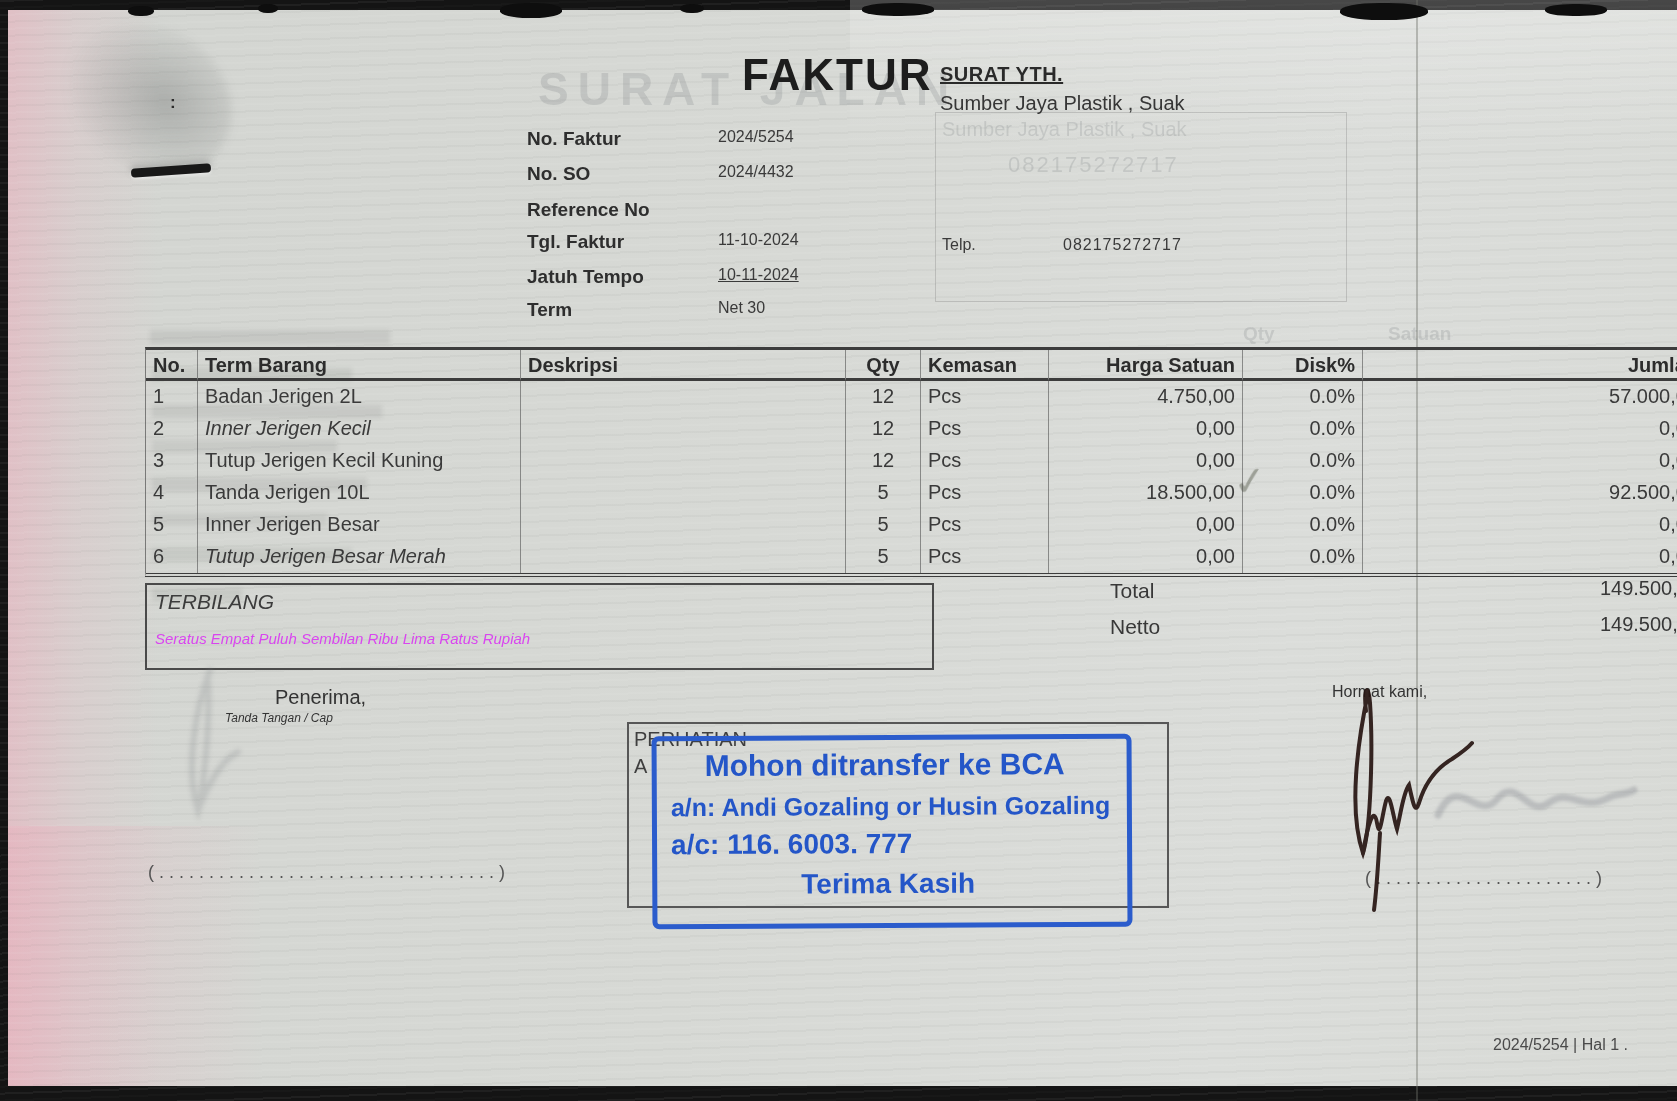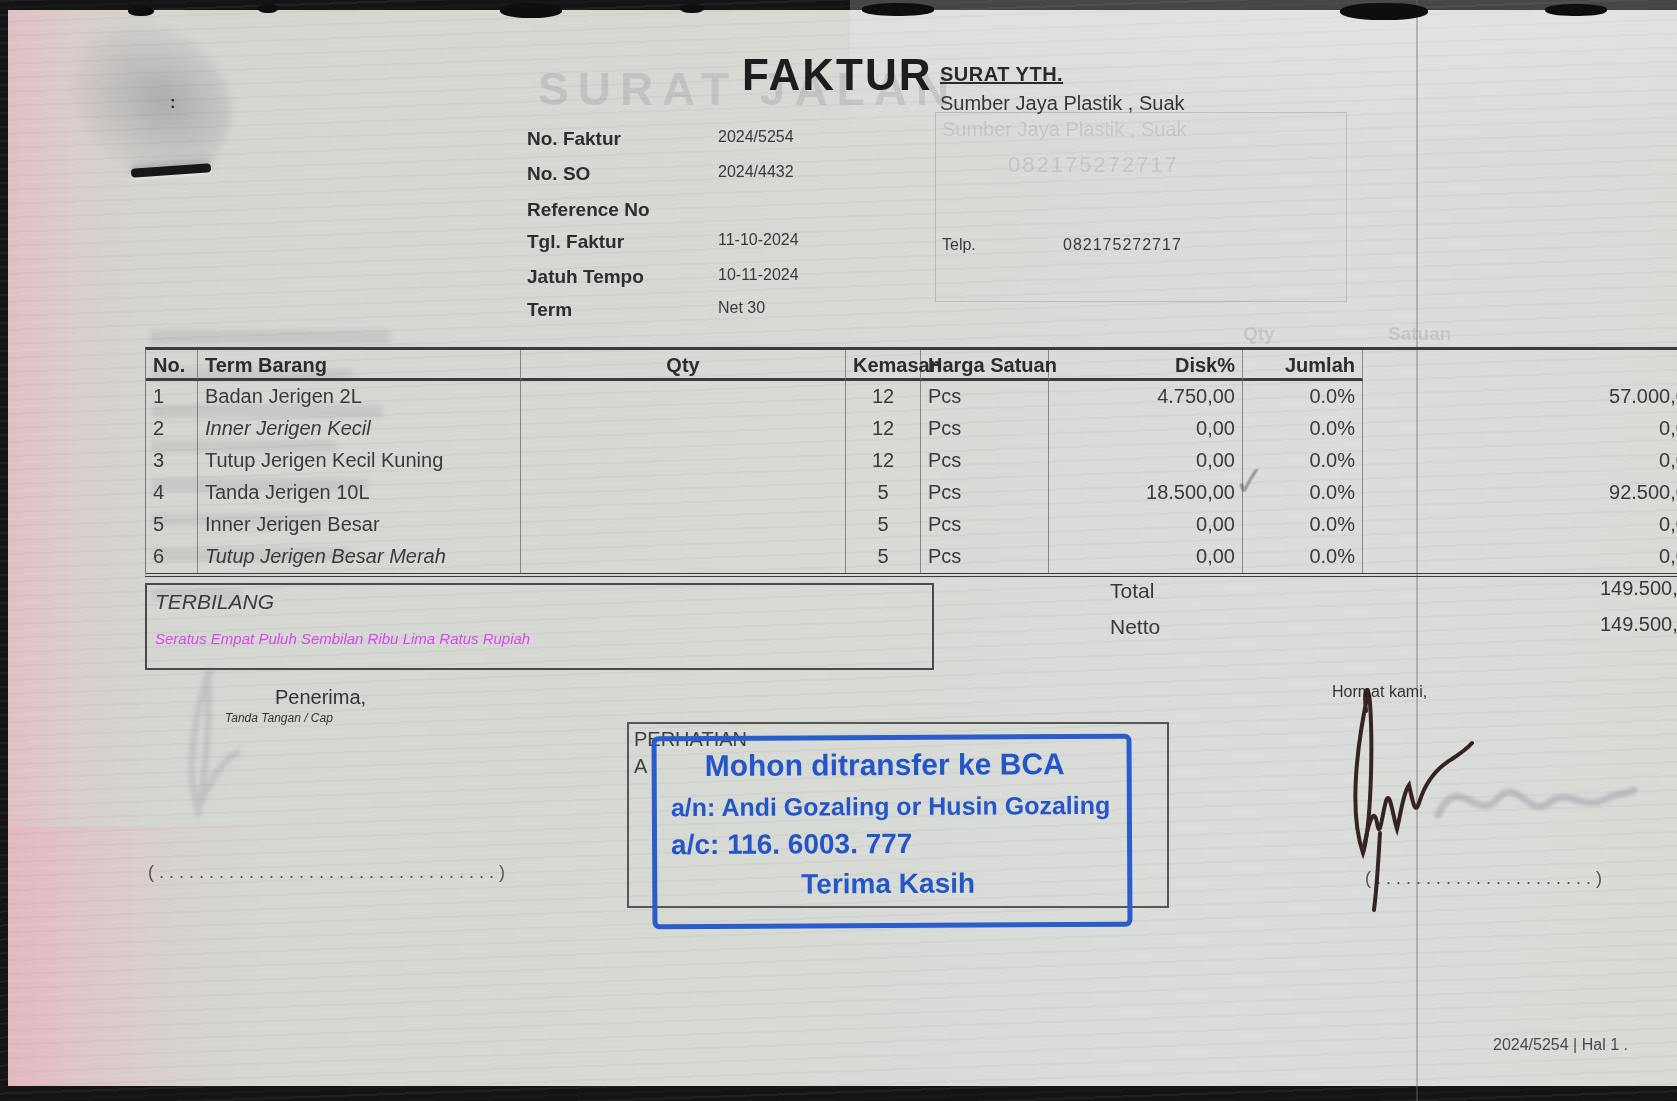--- a/index.html
+++ b/index.html
@@ -102,31 +102,32 @@
 
   <div class="t flabel" style="left:527px;top:128px;">No. Faktur</div>
   <div class="t fvalue" style="left:718px;top:128px;">2024/5254</div>
   <div class="t flabel" style="left:527px;top:163px;">No. SO</div>
   <div class="t fvalue" style="left:718px;top:163px;">2024/4432</div>
   <div class="t flabel" style="left:527px;top:199px;">Reference No</div>
   <div class="t fvalue" style="left:718px;top:199px;"></div>
   <div class="t flabel" style="left:527px;top:231px;">Tgl. Faktur</div>
   <div class="t fvalue" style="left:718px;top:231px;">11-10-2024</div>
   <div class="t flabel" style="left:527px;top:266px;">Jatuh Tempo</div>
-  <div class="t fvalue" style="left:718px;top:266px;">10-11-2024</div>
+  <div class="t fvalue" style="left:718px;top:266px;text-decoration:underline;">10-11-2024</div>
   <div class="t flabel" style="left:527px;top:299px;">Term</div>
   <div class="t fvalue" style="left:718px;top:299px;">Net 30</div>
 
   <div class="t fvalue" style="left:942px;top:236px;">Telp.</div>
   <div class="t fvalue" style="left:1063px;top:236px;letter-spacing:1px;">082175272717</div>
 
   <div class="tbl">
     <div class="tr">
       <div class="td th">No.</div>
       <div class="td th">Term Barang</div>
+      <div class="td th">Deskripsi</div>
       <div class="td th c">Qty</div>
       <div class="td th">Kemasan</div>
       <div class="td th r">Harga Satuan</div>
       <div class="td th r">Disk%</div>
       <div class="td th r">Jumlah</div>
     </div>
     <div class="tr">
       <div class="td">1</div>
       <div class="td">Badan Jerigen 2L</div>
       <div class="td"></div>

